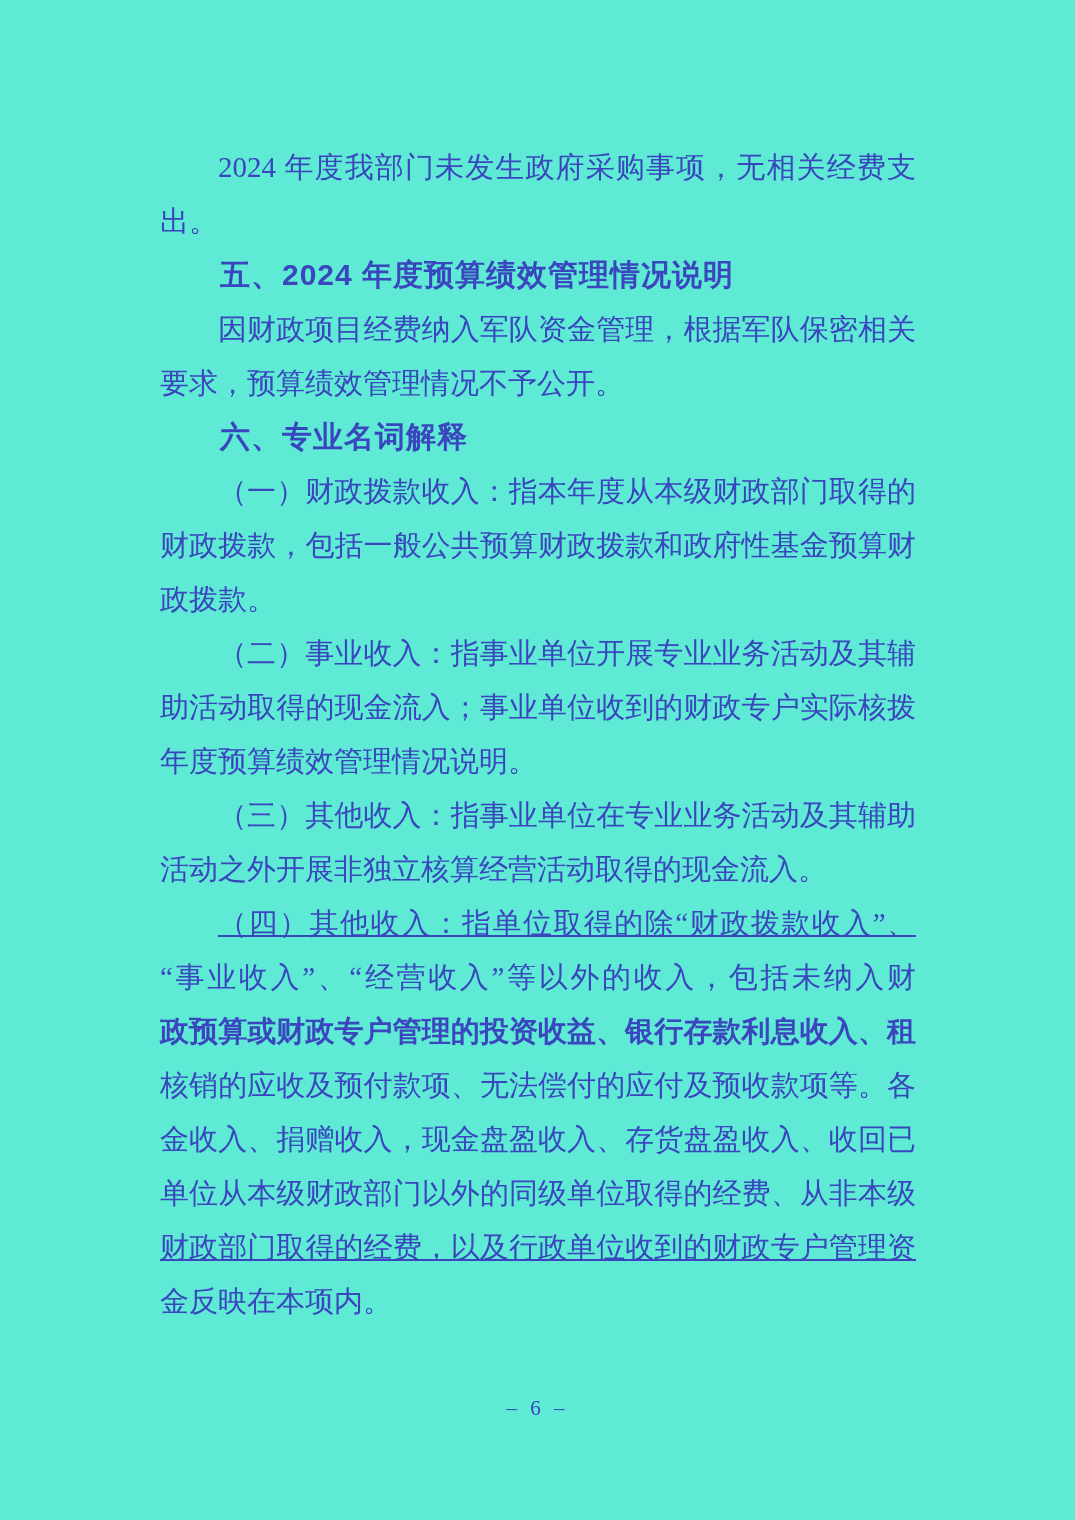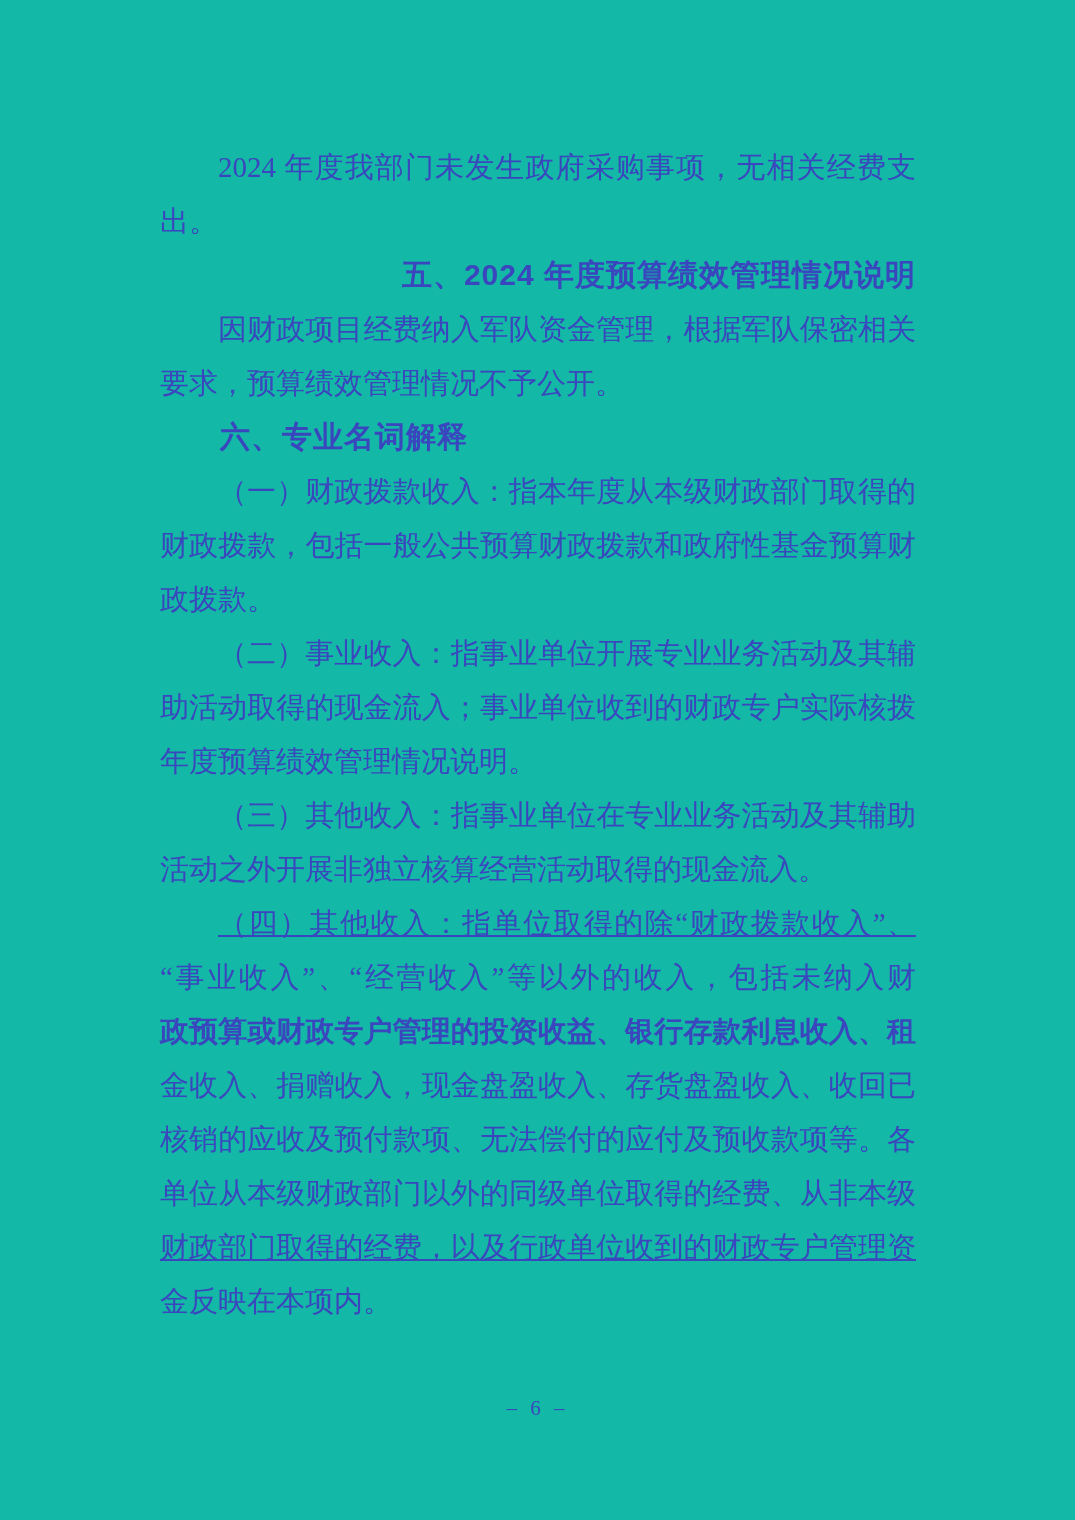--- a/index.html
+++ b/index.html
@@ -52,42 +52,42 @@
   .page-number {
     font-family: "Liberation Serif", "DejaVu Serif", serif;
     font-size: 21px;
     color: #3a46bd;
     letter-spacing: 4px;
   }
 </style>
 </head>
 <body>
 
-<div class="page" style="background: #14b8a6;">
+<div class="page" style="background: #5eead4;">
 
   <div class="text-block" id="text-block" style="color: rgb(58, 70, 189);">
       <div class="line body indent fill" style="color: rgb(58, 70, 189);">2024 年度我部门未发生政府采购事项，无相关经费支</div>
       <div class="line body" style="color: rgb(58, 70, 189);">出。</div>
-      <div class="line heading indent" style="color: rgb(58, 70, 189); text-align: right;">五、2024 年度预算绩效管理情况说明</div>
+      <div class="line heading indent" style="color: rgb(58, 70, 189);">五、2024 年度预算绩效管理情况说明</div>
       <div class="line body indent fill" style="color: rgb(58, 70, 189);">因财政项目经费纳入军队资金管理，根据军队保密相关</div>
       <div class="line body" style="color: rgb(58, 70, 189);">要求，预算绩效管理情况不予公开。</div>
       <div class="line heading indent" style="color: rgb(58, 70, 189);">六、专业名词解释</div>
       <div class="line body indent fill" style="color: rgb(58, 70, 189);">（一）财政拨款收入：指本年度从本级财政部门取得的</div>
       <div class="line body fill" style="color: rgb(58, 70, 189);">财政拨款，包括一般公共预算财政拨款和政府性基金预算财</div>
       <div class="line body" style="color: rgb(58, 70, 189);">政拨款。</div>
       <div class="line body indent fill" style="color: rgb(58, 70, 189);">（二）事业收入：指事业单位开展专业业务活动及其辅</div>
       <div class="line body fill" style="color: rgb(58, 70, 189);">助活动取得的现金流入；事业单位收到的财政专户实际核拨</div>
       <div class="line body" style="color: rgb(58, 70, 189);">年度预算绩效管理情况说明。</div>
       <div class="line body indent fill" style="color: rgb(58, 70, 189);">（三）其他收入：指事业单位在专业业务活动及其辅助</div>
       <div class="line body" style="color: rgb(58, 70, 189);">活动之外开展非独立核算经营活动取得的现金流入。</div>
       <div class="line body indent fill" style="color: rgb(58, 70, 189); text-decoration: underline;">（四）其他收入：指单位取得的除“财政拨款收入”、</div>
       <div class="line body fill" style="color: rgb(58, 70, 189);">“事业收入”、“经营收入”等以外的收入，包括未纳入财</div>
       <div class="line body fill" style="color: rgb(58, 70, 189); font-weight: bold;">政预算或财政专户管理的投资收益、银行存款利息收入、租</div>
+      <div class="line body fill" style="color: rgb(58, 70, 189);">核销的应收及预付款项、无法偿付的应付及预收款项等。各</div>
       <div class="line body fill" style="color: rgb(58, 70, 189);">金收入、捐赠收入，现金盘盈收入、存货盘盈收入、收回已</div>
-      <div class="line body fill" style="color: rgb(58, 70, 189);">核销的应收及预付款项、无法偿付的应付及预收款项等。各</div>
       <div class="line body fill" style="color: rgb(58, 70, 189);">单位从本级财政部门以外的同级单位取得的经费、从非本级</div>
       <div class="line body fill" style="color: rgb(58, 70, 189); text-decoration: underline;">财政部门取得的经费，以及行政单位收到的财政专户管理资</div>
       <div class="line body" style="color: rgb(58, 70, 189);">金反映在本项内。</div>
     </div>
 
   <div class="page-footer">
     <span class="page-number" style="color: rgb(58, 70, 189);">– 6 –</span>
   </div>
 
 </div>

